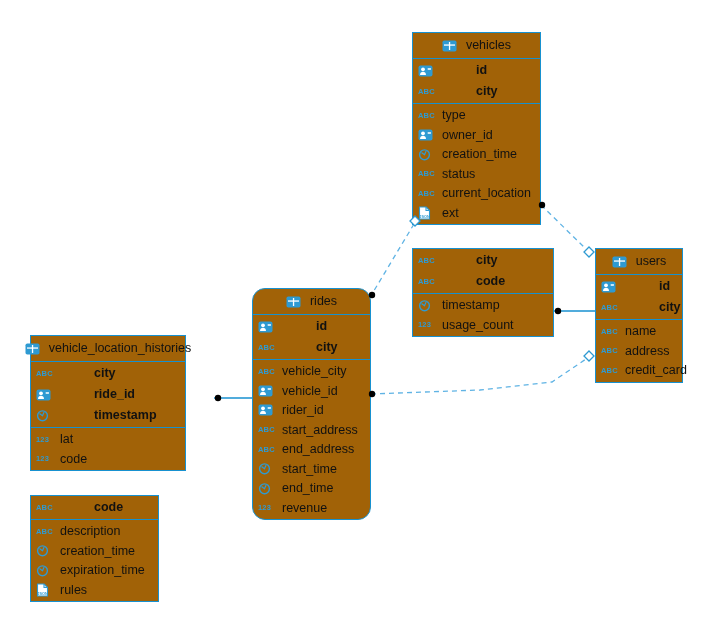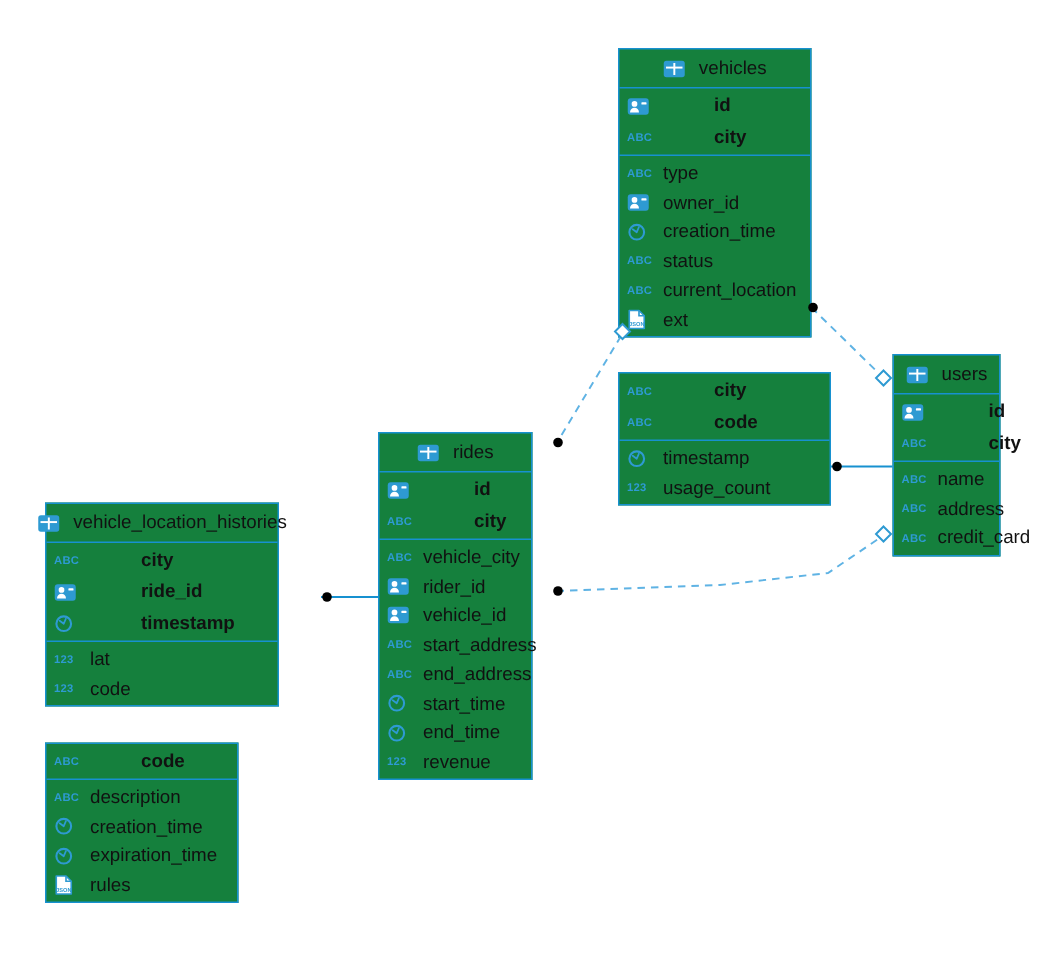--- a/index.html
+++ b/index.html
@@ -2,21 +2,21 @@
 <html><head>
 <meta charset="utf-8">
 <style>
   html,body{margin:0;padding:0;background:#fff;}
   .canvas{
     position:relative;width:705px;height:636px;background:#ffffff;overflow:hidden;
     font-family:"Liberation Sans","DejaVu Sans",sans-serif;color:#111;
   }
   .overlay{position:absolute;left:0;top:0;z-index:2;pointer-events:none;}
   .table{
-    position:absolute;z-index:1;background:#15803d;
+    position:absolute;z-index:1;background:#a16207;
     border:1.5px solid #1791d0;box-sizing:border-box;
   }
   .thead{
     display:flex;align-items:center;justify-content:center;gap:5px;
     height:25px;border-bottom:1.5px solid #1791d0;font-size:12.5px;
   }
   .keys{border-bottom:1.5px solid #1791d0;padding:1px 0;}
   .cols{padding:1.5px 0;}
   .row{display:flex;align-items:center;gap:5px;height:19.5px;padding:0 5px;font-size:12.5px;white-space:nowrap;}
   .row.key{height:21px;font-weight:bold;gap:39px;}
@@ -157,21 +157,21 @@
           </span>
         <span class="fname">timestamp</span>
       </div>
       <div class="row">
         <span class="ficon num"></span>
         <span class="fname">usage_count</span>
       </div>
     </div>
   </div>
 
-  <div class="table" style="left:595px;top:236px;width:72px;">
+  <div class="table" style="left:595px;top:248px;width:88px;">
     <div class="thead">
       <span class="ficon">
           <svg width="15" height="12" viewBox="0 0 15 12">
             <rect x="0.5" y="0.5" width="14" height="11" rx="1.8" fill="#2e9ad2"></rect>
             <rect x="2" y="4.4" width="11" height="1.3" fill="#fff"></rect>
             <rect x="6.9" y="2" width="1.3" height="8" fill="#fff"></rect>
           </svg>
         </span>
       <span class="tname">users</span>
     </div>
@@ -201,21 +201,21 @@
         <span class="ficon abc"></span>
         <span class="fname">address</span>
       </div>
       <div class="row">
         <span class="ficon abc"></span>
         <span class="fname">credit_card</span>
       </div>
     </div>
   </div>
 
-  <div class="table" style="left:252px;top:288px;width:103px;">
+  <div class="table" style="left:252px;top:288px;width:119px;border-radius:13px;">
     <div class="thead">
       <span class="ficon">
           <svg width="15" height="12" viewBox="0 0 15 12">
             <rect x="0.5" y="0.5" width="14" height="11" rx="1.8" fill="#2e9ad2"></rect>
             <rect x="2" y="4.4" width="11" height="1.3" fill="#fff"></rect>
             <rect x="6.9" y="2" width="1.3" height="8" fill="#fff"></rect>
           </svg>
         </span>
       <span class="tname">rides</span>
     </div>
@@ -243,32 +243,32 @@
       </div>
       <div class="row">
         <span class="ficon">
             <svg width="15" height="12" viewBox="0 0 15 12">
               <rect x="0.5" y="0.5" width="14" height="11" rx="2" fill="#2e9ad2"></rect>
               <circle cx="5" cy="4.3" r="1.9" fill="#fff"></circle>
               <path d="M2 10 C2 7.8 3.4 6.8 5 6.8 C6.6 6.8 8 7.8 8 10 Z" fill="#fff"></path>
               <rect x="9.6" y="3.2" width="3.4" height="1.5" rx="0.4" fill="#fff"></rect>
             </svg>
           </span>
+        <span class="fname">vehicle_id</span>
+      </div>
+      <div class="row">
+        <span class="ficon">
+            <svg width="15" height="12" viewBox="0 0 15 12">
+              <rect x="0.5" y="0.5" width="14" height="11" rx="2" fill="#2e9ad2"></rect>
+              <circle cx="5" cy="4.3" r="1.9" fill="#fff"></circle>
+              <path d="M2 10 C2 7.8 3.4 6.8 5 6.8 C6.6 6.8 8 7.8 8 10 Z" fill="#fff"></path>
+              <rect x="9.6" y="3.2" width="3.4" height="1.5" rx="0.4" fill="#fff"></rect>
+            </svg>
+          </span>
         <span class="fname">rider_id</span>
-      </div>
-      <div class="row">
-        <span class="ficon">
-            <svg width="15" height="12" viewBox="0 0 15 12">
-              <rect x="0.5" y="0.5" width="14" height="11" rx="2" fill="#2e9ad2"></rect>
-              <circle cx="5" cy="4.3" r="1.9" fill="#fff"></circle>
-              <path d="M2 10 C2 7.8 3.4 6.8 5 6.8 C6.6 6.8 8 7.8 8 10 Z" fill="#fff"></path>
-              <rect x="9.6" y="3.2" width="3.4" height="1.5" rx="0.4" fill="#fff"></rect>
-            </svg>
-          </span>
-        <span class="fname">vehicle_id</span>
       </div>
       <div class="row">
         <span class="ficon abc"></span>
         <span class="fname">start_address</span>
       </div>
       <div class="row">
         <span class="ficon abc"></span>
         <span class="fname">end_address</span>
       </div>
       <div class="row">

